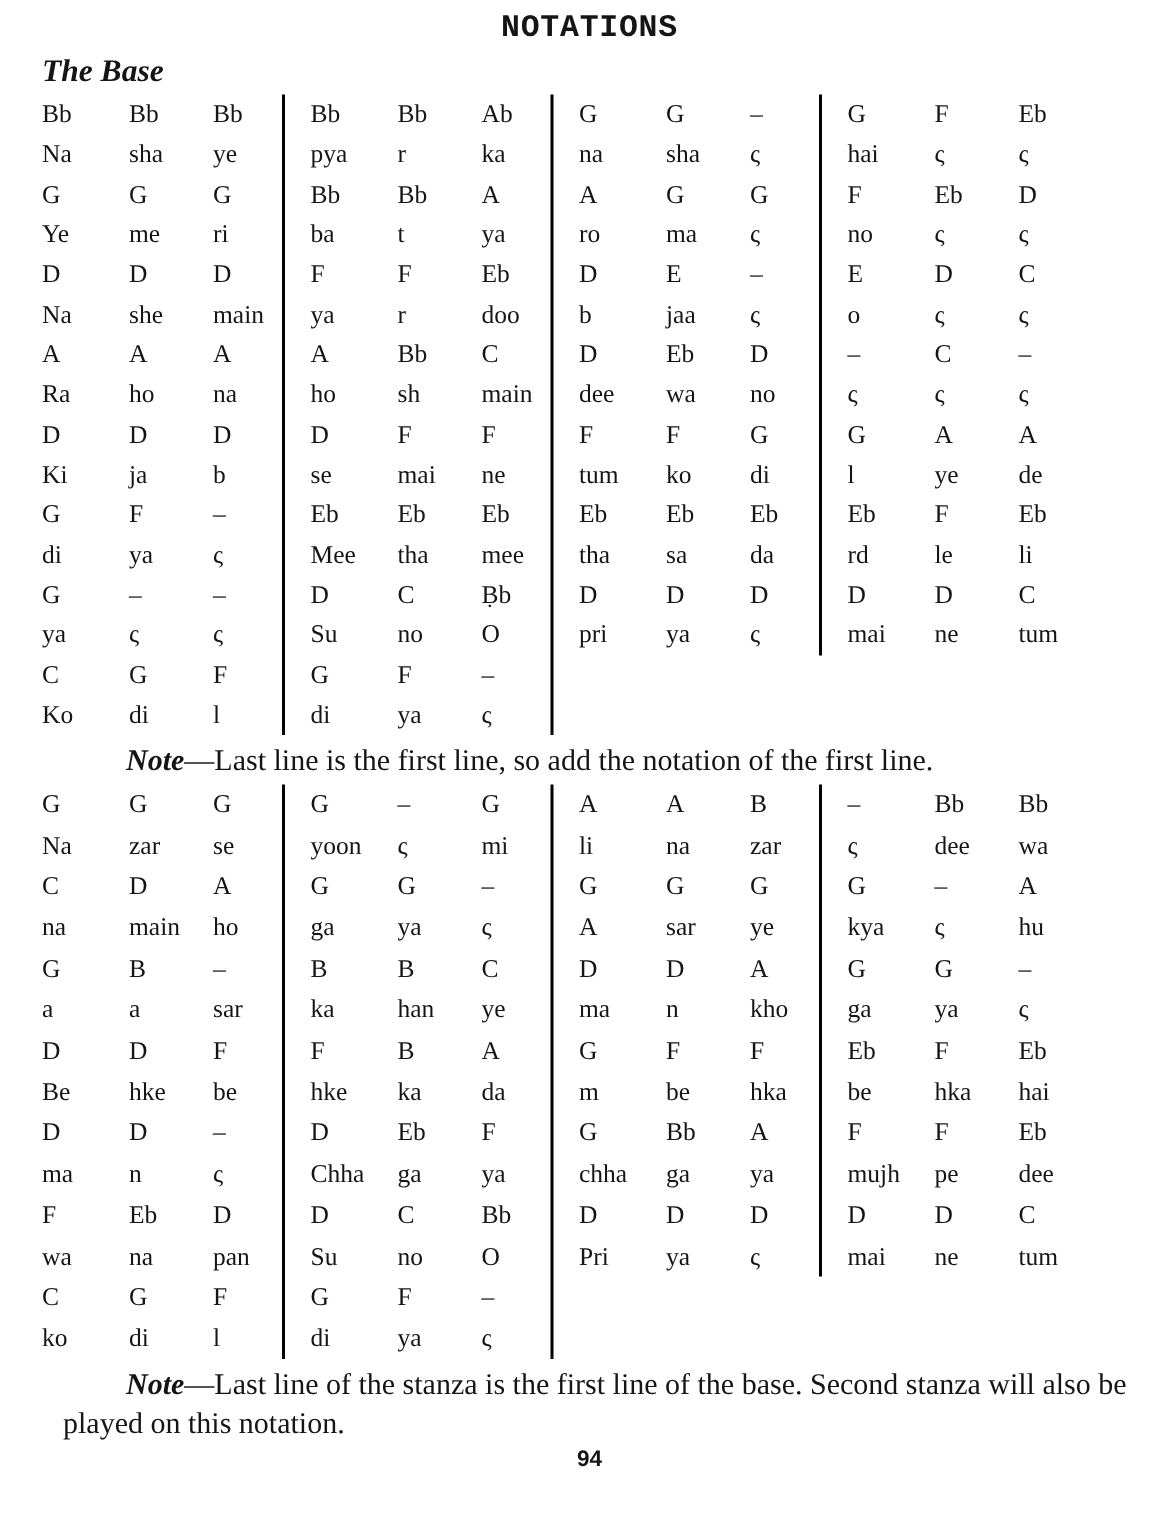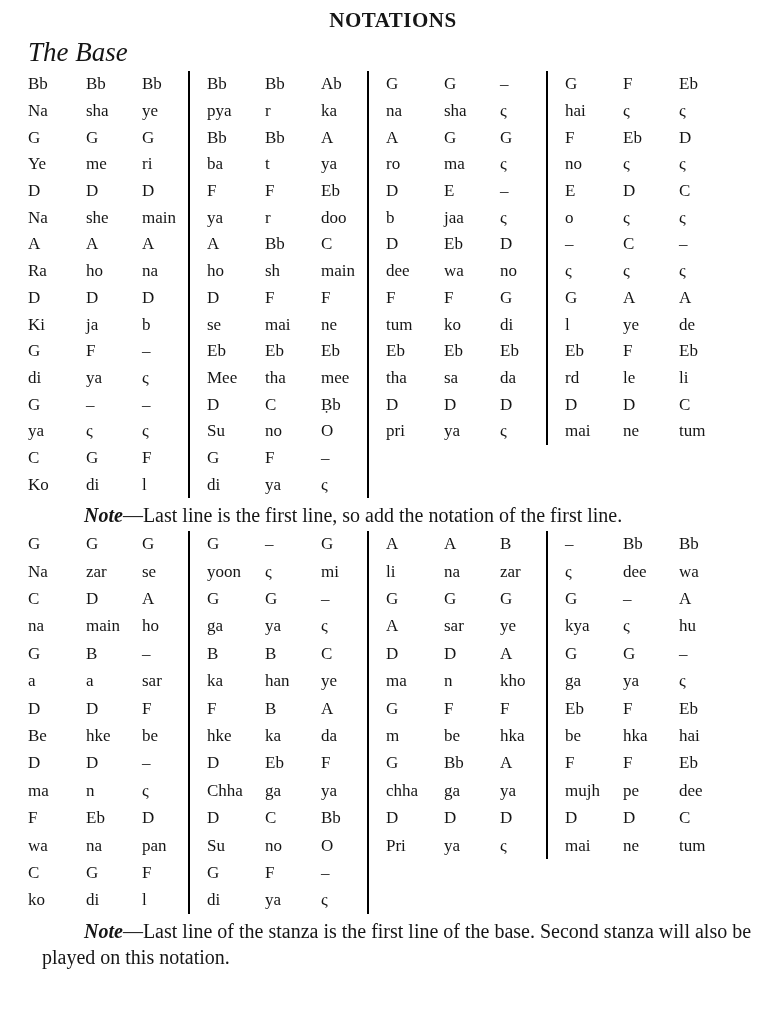--- a/index.html
+++ b/index.html
@@ -10,25 +10,26 @@
     font-family:"Liberation Serif", serif;
     overflow:hidden;
   }
   .page { padding:6px 24px 0 28px; box-sizing:border-box; }
   .title {
     text-align:center;
     font-weight:bold;
     font-size:21px;
     letter-spacing:0.5px;
     margin:2px 0 4px 0;
+    font-family:Liberation Mono, monospace;
   }
   .section-heading {
-    font-weight:normal;
+    font-weight:bold;
     font-style:italic;
-    font-size:27px;
+    font-size:21px;
     margin:4px 0 3px 0;
   }
   .ntable {
     display:flex;
     align-items:flex-start;
   }
   .group {
     display:grid;
     grid-template-columns:58px 56px 46px;
     box-sizing:border-box;
@@ -420,14 +421,15 @@
         <div class="cell">D</div>
         <div class="cell">D</div>
         <div class="cell">C</div>
         <div class="cell">mai</div>
         <div class="cell">ne</div>
         <div class="cell">tum</div>
       </div>
     </div>
   <p class="note"><span class="note-label">Note</span><span>—Last line of the stanza is the first line of the base. Second stanza will also be played on this notation.</span></p>
 
+  <div class="page-number">94</div>
 
 </div>
 
 </body></html>

